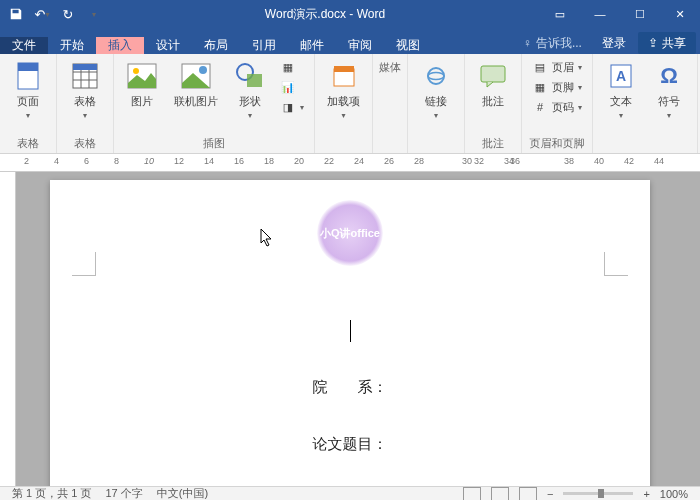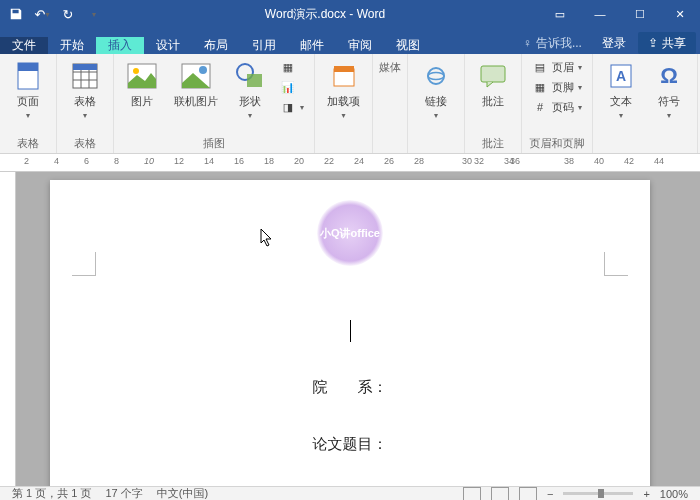--- a/index.html
+++ b/index.html
@@ -8,21 +8,21 @@
 .titlebar { height: 28px; background: #2b579a; display: flex; align-items: center; color: #fff; }
 .qat { display: flex; align-items: center; gap: 2px; padding: 0 4px; }
 .qat-btn { width: 24px; height: 24px; display: flex; align-items: center; justify-content: center; font-size: 13px; color: #fff; }
 .title-center { flex: 1; text-align: center; font-size: 12px; color: #fff; }
 .win-controls { display: flex; }
 .win-btn { width: 40px; height: 28px; display: flex; align-items: center; justify-content: center; font-size: 11px; color: #fff; }
 
 .tabbar { height: 26px; background: #2b579a; display: flex; align-items: flex-end; font-size: 12px; color: #fff; }
 .tab { padding: 0 12px; display: flex; align-items: center; cursor: pointer; }
 .tab.file { background: #1e3f72; }
-.tab.active { background: #5eead4; color: #2b579a; }
+.tab.active { background: #fca5a5; color: #2b579a; }
 .tab-right { margin-left: auto; display: flex; align-items: center; gap: 4px; padding-right: 4px; }
 .tell-me { display: flex; align-items: center; gap: 4px; color: #c9d8ec; padding: 0 8px; }
 .share { background: #1e4e8c; padding: 0 10px; height: 22px; display: flex; align-items: center; gap: 4px; border-radius: 2px; }
 
 .ribbon { height: 100px; background: #f3f3f3; border-bottom: 1px solid #d4d4d4; display: flex; align-items: stretch; font-size: 11px; color: #444; }
 .group { display: flex; flex-direction: column; border-right: 1px solid #e1e1e1; padding: 4px 6px 2px; }
 .group-content { flex: 1; display: flex; align-items: flex-start; gap: 4px; }
 .group-label { text-align: center; font-size: 11px; color: #666; padding-top: 2px; }
 .big-btn { display: flex; flex-direction: column; align-items: center; gap: 2px; padding: 2px 6px; cursor: pointer; min-width: 40px; }
 .big-icon { width: 32px; height: 32px; display: flex; align-items: center; justify-content: center; }

